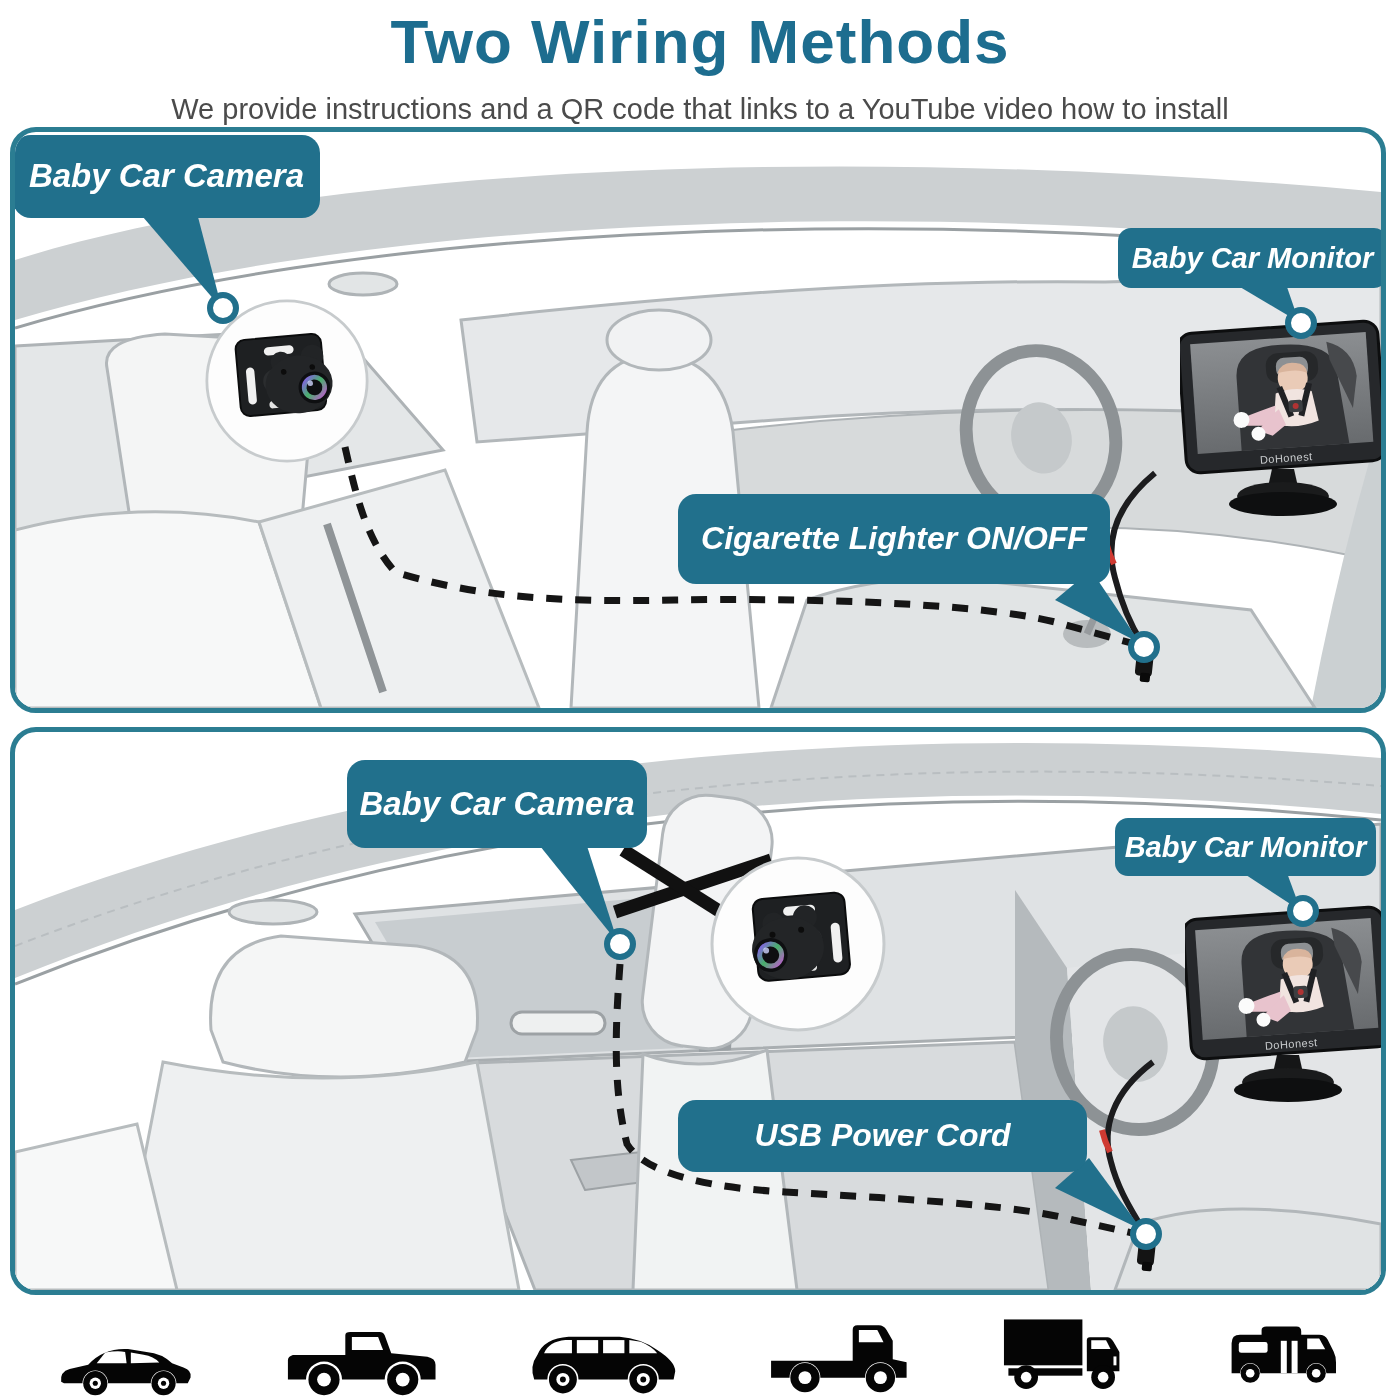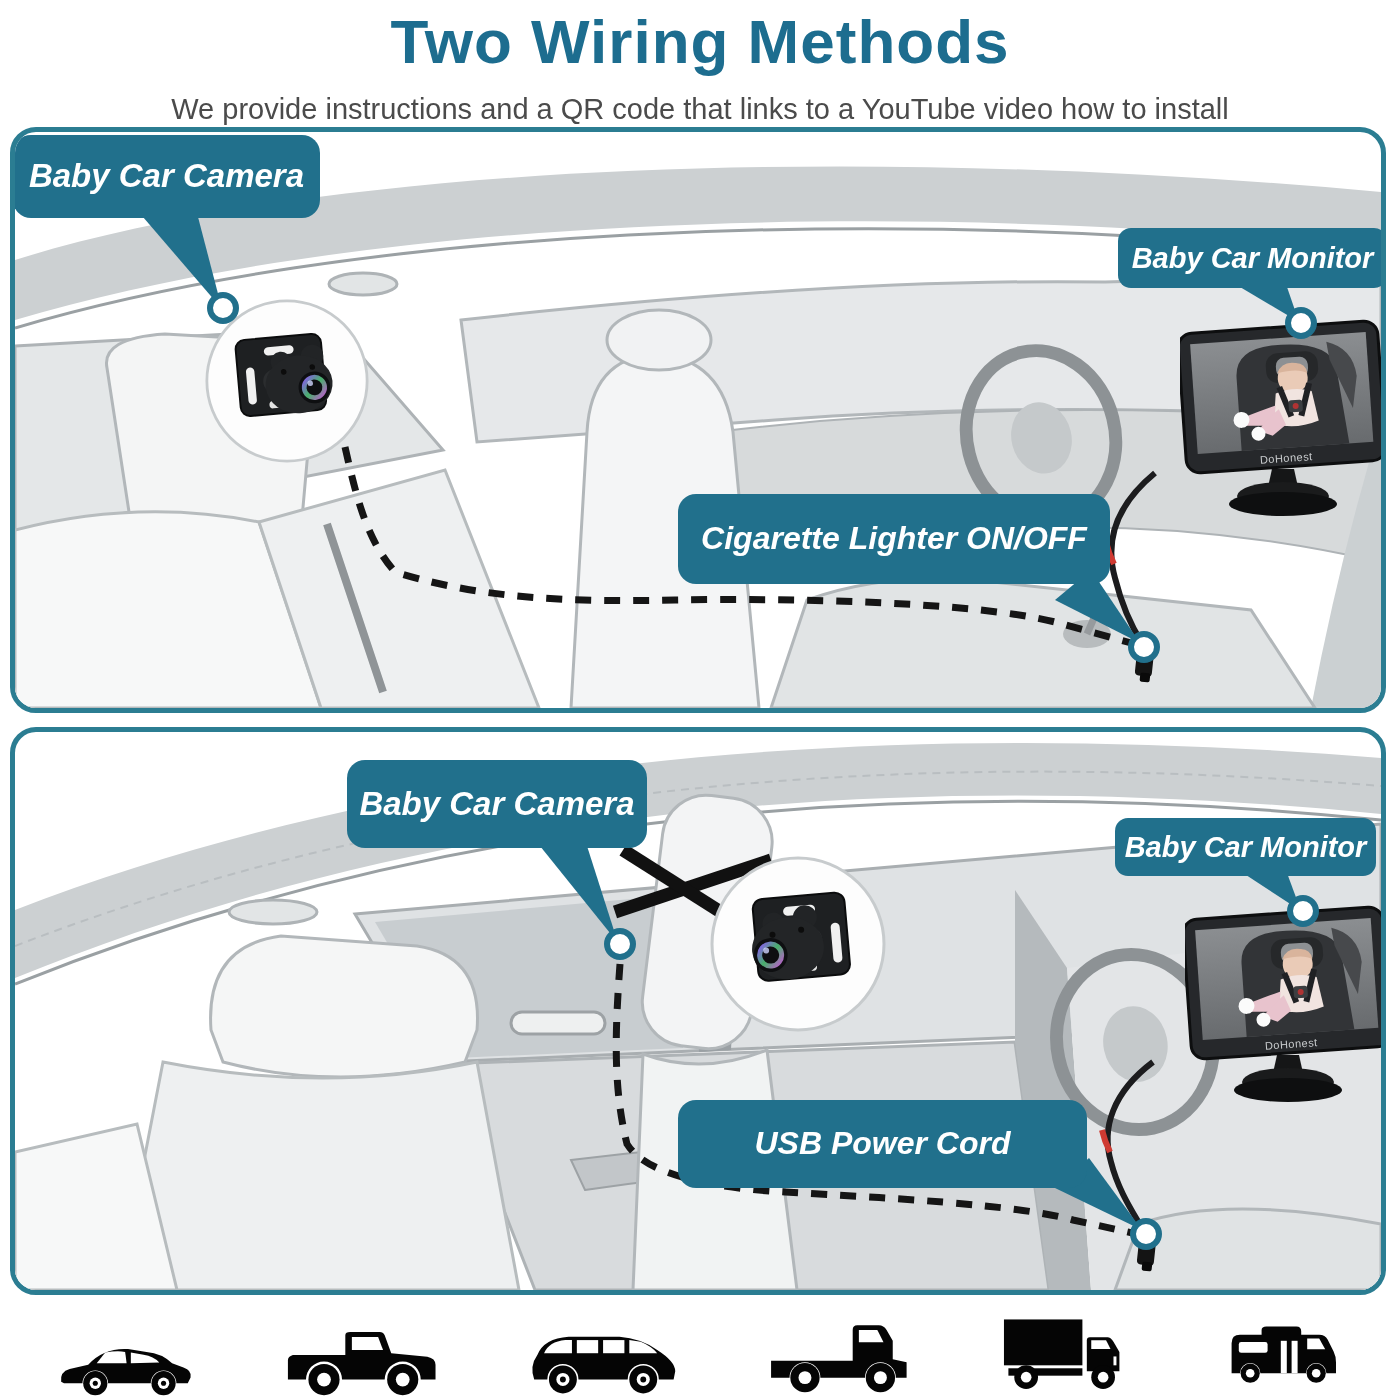--- a/index.html
+++ b/index.html
@@ -26,21 +26,21 @@
   .overlay{z-index:3;pointer-events:none;}
   .product{position:absolute;z-index:2;}
 
   .bubble{position:absolute;z-index:4;background:var(--accent-teal);color:#fff;font-weight:700;
           display:flex;align-items:center;justify-content:center;text-align:right;line-height:1.05;font-style:italic;}
   .b-cam1{left:-2px;top:3px;width:307px;height:83px;border-radius:18px;font-size:33px;}
   .b-mon1{left:1103px;top:96px;width:269px;height:60px;border-radius:13px;font-size:29px;}
   .b-pow1{left:663px;top:362px;width:432px;height:90px;border-radius:18px;font-size:32px;}
   .b-cam2{left:332px;top:28px;width:300px;height:88px;border-radius:18px;font-size:33px;}
   .b-mon2{left:1100px;top:86px;width:261px;height:58px;border-radius:13px;font-size:29px;}
-  .b-pow2{left:663px;top:368px;width:409px;height:88px;border-radius:18px;font-size:32px;}
+  .b-pow2{left:663px;top:368px;width:409px;height:72px;border-radius:18px;font-size:32px;}
 
   .vehicles{position:absolute;left:0;top:1301px;width:1400px;height:95px;
             display:flex;align-items:flex-end;justify-content:space-between;padding:0 52px;}
   .veh{display:block;}
 </style>
 </head>
 <body>
 
 <div class="page">
 

